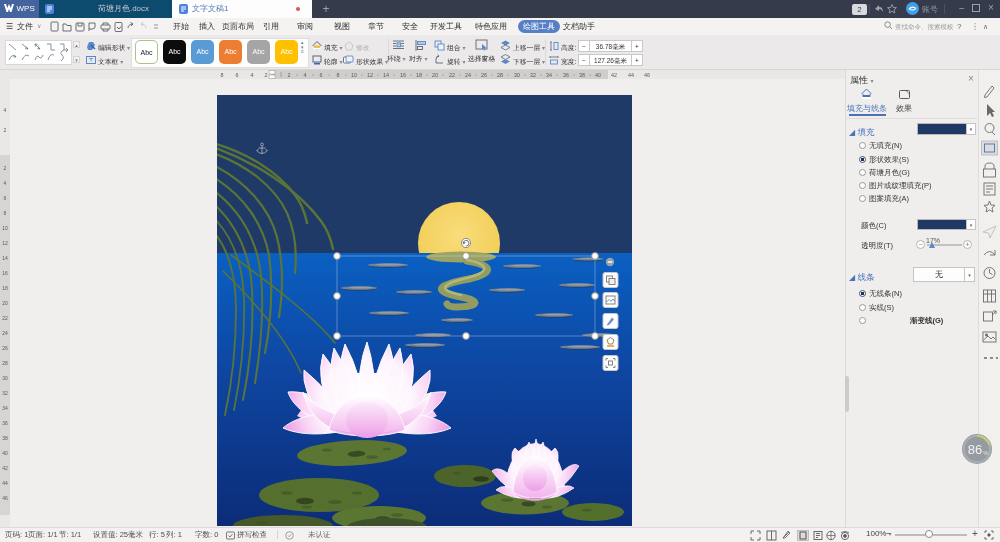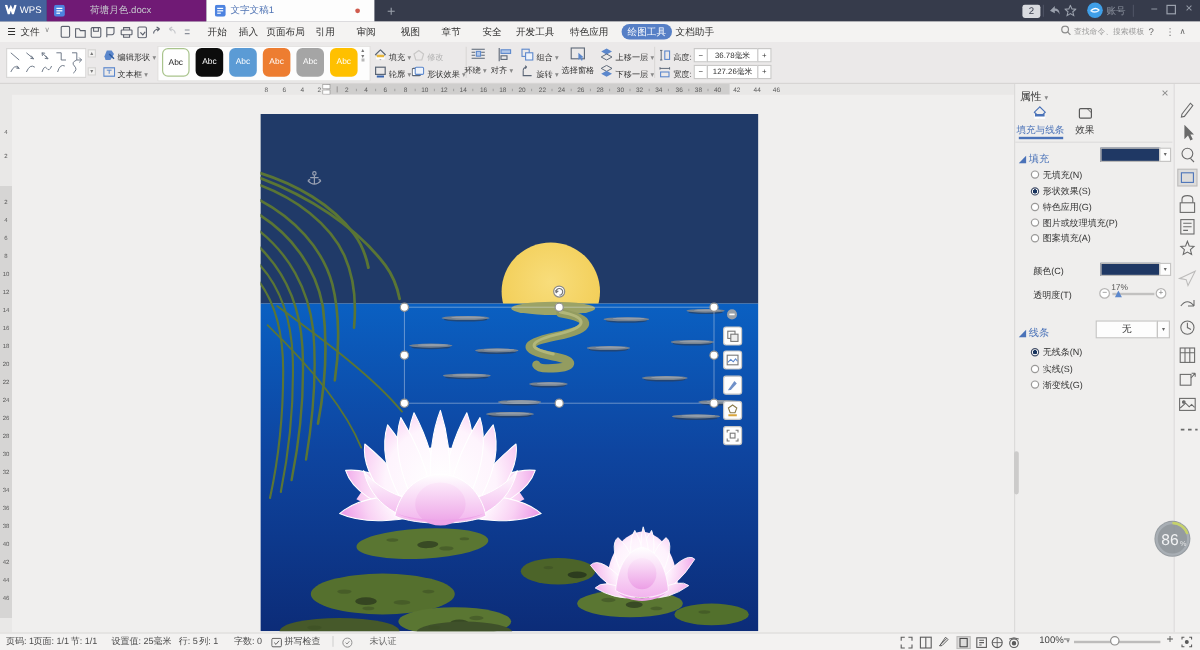--- a/index.html
+++ b/index.html
@@ -2,21 +2,21 @@
 <html><head>
 <meta charset="utf-8">
 <style>
 * { margin:0; padding:0; box-sizing:border-box; }
 html,body { width:1000px; height:542px; overflow:hidden; font-family:"Liberation Sans", sans-serif; }
 body { position:relative; background:#f0efee; }
 .abs { position:absolute; }
 
 #tabbar { left:0; top:0; width:1000px; height:18px; background:#363b4b; }
 #wpsblock { left:0; top:0; width:39px; height:18px; background:#45639c; color:#fff; font-size:8px; line-height:18px; text-align:center; }
-.tab1 { left:39px; top:0; width:133px; height:18px; background:#701a75; color:#c6c9ce; font-size:8px; line-height:18px; padding-left:36px; }
+.tab1 { left:39px; top:0; width:133px; height:18px; background:#0c4a6e; color:#c6c9ce; font-size:8px; line-height:18px; padding-left:36px;text-align:center; }
 .tab2 { left:172px; top:0; width:140px; height:18px; background:#fdfdfd; color:#5074b4; font-size:8px; line-height:18px; padding-left:20px; }
 .tplus { left:318px; top:1px; width:16px; height:16px; color:#9aa0ab; font-size:12px; line-height:16px; text-align:center; }
 
 #menubar { left:0; top:18px; width:1000px; height:17px; background:#f4f3f2; }
 .mitem { position:absolute; top:20px; height:13px; font-size:8px; line-height:13px; color:#2f2f2f; }
 .pill { background:#567fc6; color:#fff; border-radius:7px; padding:0 5px; }
 
 #ribbon { left:0; top:35px; width:1000px; height:35px; background:#ebe9e9; border-bottom:1px solid #d7d5d4; }
 .rsep { position:absolute; top:39px; height:26px; width:1px; background:#dbd9d8; }
 .rtxt { position:absolute; font-size:6.8px; color:#333; white-space:nowrap; }
@@ -542,21 +542,21 @@
 <div class="abs" style="left:896px;top:103px;font-size:8px;color:#3a3a3a;">效果</div>
 <div class="abs" style="left:846px;top:118px;width:131px;height:1px;background:#deddDC;"></div>
 <div class="abs" style="left:849px;top:127px;font-size:8px;color:#4a72b8;">◢ <span style="font-size:8.5px">填充</span></div>
 <div class="abs" style="left:917px;top:123px;width:50px;height:12px;background:#1f3864;border:1px solid #b9b8b7;"></div>
 <div class="abs" style="left:966px;top:123px;width:10px;height:12px;background:#fdfdfd;border:1px solid #c6c5c4;font-size:5px;color:#666;text-align:center;line-height:11px;">▾</div>
 <div class="abs radio" style="left:859px;top:142px;"></div>
 <div class="abs rlab" style="left:869px;top:141px;">无填充(N)</div>
 <div class="abs radio sel" style="left:859px;top:156px;"></div>
 <div class="abs rlab" style="left:869px;top:155px;">形状效果(S)</div>
 <div class="abs radio" style="left:859px;top:169px;"></div>
-<div class="abs rlab" style="left:869px;top:168px;">特色应用(G)</div>
+<div class="abs rlab" style="left:869px;top:168px;">荷塘月色(G)</div>
 <div class="abs radio" style="left:859px;top:182px;"></div>
 <div class="abs rlab" style="left:869px;top:181px;">图片或纹理填充(P)</div>
 <div class="abs radio" style="left:859px;top:195px;"></div>
 <div class="abs rlab" style="left:869px;top:194px;">图案填充(A)</div>
 <div class="abs rlab" style="left:861px;top:221px;">颜色(C)</div>
 <div class="abs" style="left:917px;top:219px;width:50px;height:11px;background:#1f3864;border:1px solid #b9b8b7;"></div>
 <div class="abs" style="left:966px;top:219px;width:10px;height:11px;background:#fdfdfd;border:1px solid #c6c5c4;font-size:5px;color:#666;text-align:center;line-height:10px;">▾</div>
 <div class="abs rlab" style="left:861px;top:241px;">透明度(T)</div>
 <div class="abs" style="left:926px;top:237px;font-size:7px;color:#555;">17%</div>
 <div class="abs" style="left:916px;top:240px;width:9px;height:9px;border-radius:5px;background:#fff;border:1px solid #b5b4b3;font-size:7px;line-height:8px;text-align:center;color:#777;">−</div>
@@ -566,21 +566,21 @@
     <path d="M0,6 L3,0 L6,6 Z" fill="#5b87cc"></path>
   </svg>
 <div class="abs" style="left:849px;top:272px;font-size:8px;color:#4a72b8;">◢ <span style="font-size:8.5px">线条</span></div>
 <div class="abs" style="left:913px;top:267px;width:52px;height:15px;background:#fdfdfd;border:1px solid #c6c5c4;font-size:8px;color:#333;text-align:center;line-height:14px;">无</div>
 <div class="abs" style="left:964px;top:267px;width:11px;height:15px;background:#fdfdfd;border:1px solid #c6c5c4;font-size:5px;color:#666;text-align:center;line-height:14px;">▾</div>
 <div class="abs radio sel" style="left:859px;top:290px;"></div>
 <div class="abs rlab" style="left:869px;top:289px;">无线条(N)</div>
 <div class="abs radio" style="left:859px;top:304px;"></div>
 <div class="abs rlab" style="left:869px;top:303px;">实线(S)</div>
 <div class="abs radio" style="left:859px;top:317px;"></div>
-<div class="abs rlab" style="left:869px;top:316px;">渐变线(G)</div>
+<div class="abs rlab" style="left:910px;top:316px;font-weight:bold;">渐变线(G)</div>
 <div class="abs" style="left:845px;top:376px;width:4px;height:36px;background:#cccbca;border-radius:2px;"></div>
 <div id="rtools" class="abs"></div>
 <svg class="abs" style="left:979px;top:70px" width="21" height="457" viewBox="0 0 21 457">
   <g stroke="#6a6a6a" stroke-width="0.9" fill="none">
     <path d="M6,25 L13,16 L15,18 L8,27 L5.5,27.5 Z"></path>
     <path d="M8,34 L8,46 L11,43 L13,47 L15,46 L13,42 L16,42 Z" fill="#6a6a6a" stroke="none"></path>
     <circle cx="10.5" cy="58" r="4.5"></circle>
       <path d="M13,62 L16,65"></path>
     <rect x="2.5" y="71" width="16" height="14" fill="#dddcdb" stroke="#bbbab9"></rect>
     <rect x="5.5" y="74" width="10" height="8" stroke="#4a72b8"></rect>

